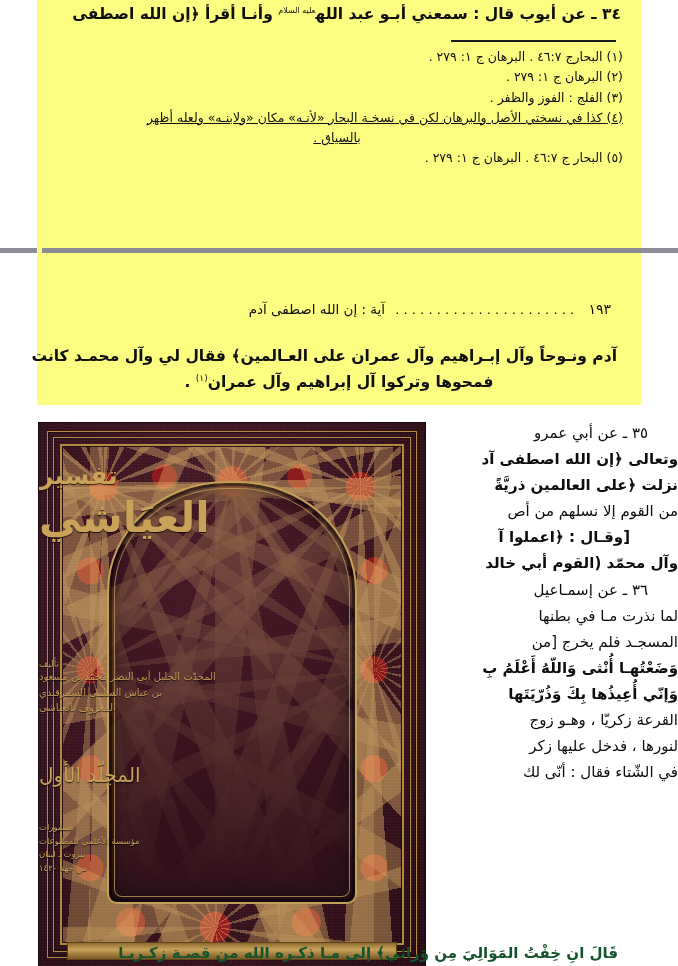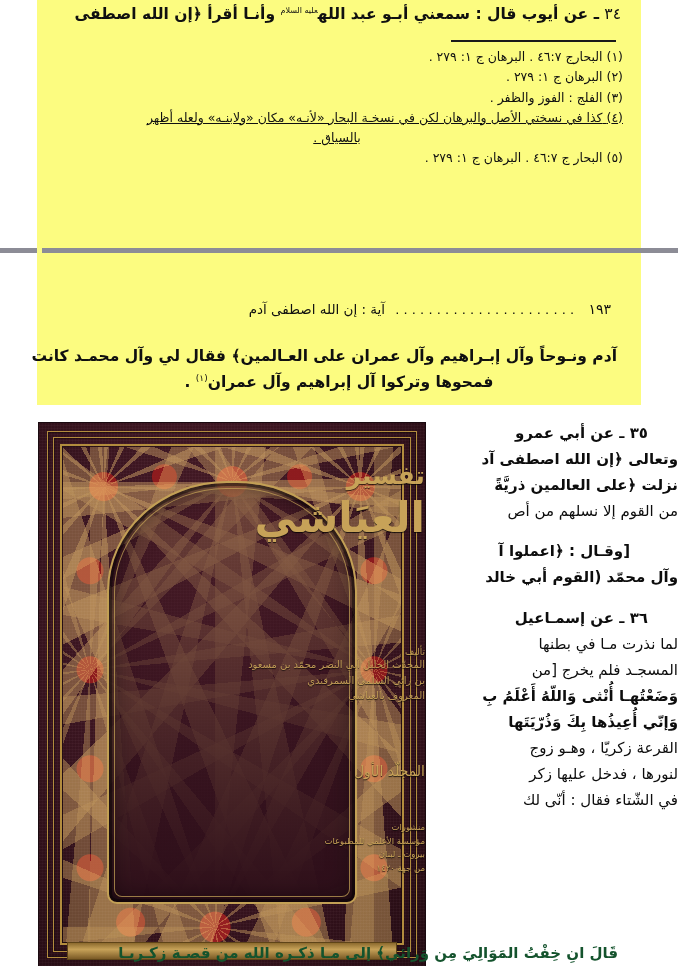--- a/index.html
+++ b/index.html
@@ -52,21 +52,21 @@
     position: absolute;
     right: 20px;
     top: 3px;
     width: 566px;
     font-size: 15.5px;
     line-height: 1.5;
     font-weight: 700;
     white-space: nowrap;
     letter-spacing: .2px;
   }
-  .hadith-line .num { font-weight: 400; margin-top: 40px; }
+  .hadith-line .num { font-weight: 700; margin-top: 40px; }
   .hadith-line .honor {
     font-size: 8px;
     font-weight: 400;
     vertical-align: super;
     letter-spacing: -1px;
   }
 
   
   .fn-rule {
     position: absolute;
@@ -218,31 +218,31 @@
     position: absolute;
     left: 5px; top: 5px; right: 5px; bottom: 5px;
     border: 1px solid rgba(194,160,85,.75);
     border-radius: 112px 112px 8px 8px / 104px 104px 8px 8px;
   }
 
   
   .cover-text {
     position: absolute;
     left: 0; right: 0;
-    text-align: right;
+    text-align: left;
     color: #c7a258;
     direction: rtl;
     text-shadow: 0 1px 1px rgba(0,0,0,.75);
     white-space: nowrap;
   }
   #cover-title-1 { top: 38px;  font-size: 25px; letter-spacing: 1px; font-weight: 700; }
   #cover-title-2 { top: 70px;  font-size: 42px; letter-spacing: 2px; font-weight: 700; }
-  #cover-byline  { top: 224px; font-size: 9px;  opacity: .92; padding-left: 29px; }
+  #cover-byline  { top: 236px; font-size: 9px;  opacity: .92; }
   .cover-author-line { display: block; font-size: 10px; line-height: 1.55; white-space: nowrap; }
-  #cover-volume  { top: 340px; font-size: 14px; letter-spacing: 1px; margin-left: 20px; }
+  #cover-volume  { top: 340px; font-size: 20px; letter-spacing: 1px; }
   #cover-publisher { top: 398px; font-size: 8.5px; line-height: 1.6; }
   #cover-publisher span { display: block; white-space: nowrap; }
 
   
   #book-cover .bottom-bar {
     position: absolute;
     left: 28px; right: 28px; bottom: 6px; height: 16px;
     background: linear-gradient(180deg, #8c6a2e, #c7a258 40%, #7a5a26);
     border: 1px solid #5e4418;
   }
@@ -256,22 +256,22 @@
     height: 530px;
     direction: rtl;
     text-align: right;
     color: #0d0d0d;
     font-size: 15px;
     line-height: 1.74;
     overflow: hidden;
   }
   #right-column .rl { display: block; white-space: nowrap; }
   #right-column .rl.b { font-weight: 700; }
-  #right-column .rl.first { padding-right: 30px; font-weight: bold; }
-  #right-column .rl.gap { margin-top: 14px; }
+  #right-column .rl.first { padding-right: 30px; }
+  #right-column .rl.gap { margin-top: 0; }
   #right-column .rl.indent { padding-right: 48px; }
 
   
   #bottom-line {
     position: absolute;
     left: 0;
     top: 944px;
     width: 678px;
     height: 22px;
     direction: rtl;
@@ -355,21 +355,21 @@
   <div class="gold-frame gf3"></div>
 
   <div class="cartouche"></div>
 
   <div class="cover-text" id="cover-title-1">تفسير</div>
   <div class="cover-text" id="cover-title-2">العيَاشي</div>
 
   <div class="cover-text" id="cover-byline">
     <span style="display:block">تأليف</span>
     <span class="cover-author-line">المحدّث الجليل أبي النضر محمّد بن مسعود</span>
-    <span class="cover-author-line">بن رائي السلمي السمرقندي</span>
+    <span class="cover-author-line">بن عياش السلمي السمرقندي</span>
     <span class="cover-author-line">المعروف بالعياشي</span>
   </div>
 
   <div class="cover-text" id="cover-volume">المجلّد الأول</div>
 
   <div class="cover-text" id="cover-publisher">
     <span>منشورات</span>
     <span>مؤسسة الأعلمي للمطبوعات</span>
     <span>بيروت ـ لبنان</span>
     <span>من جهة ١٤٢٠</span>

